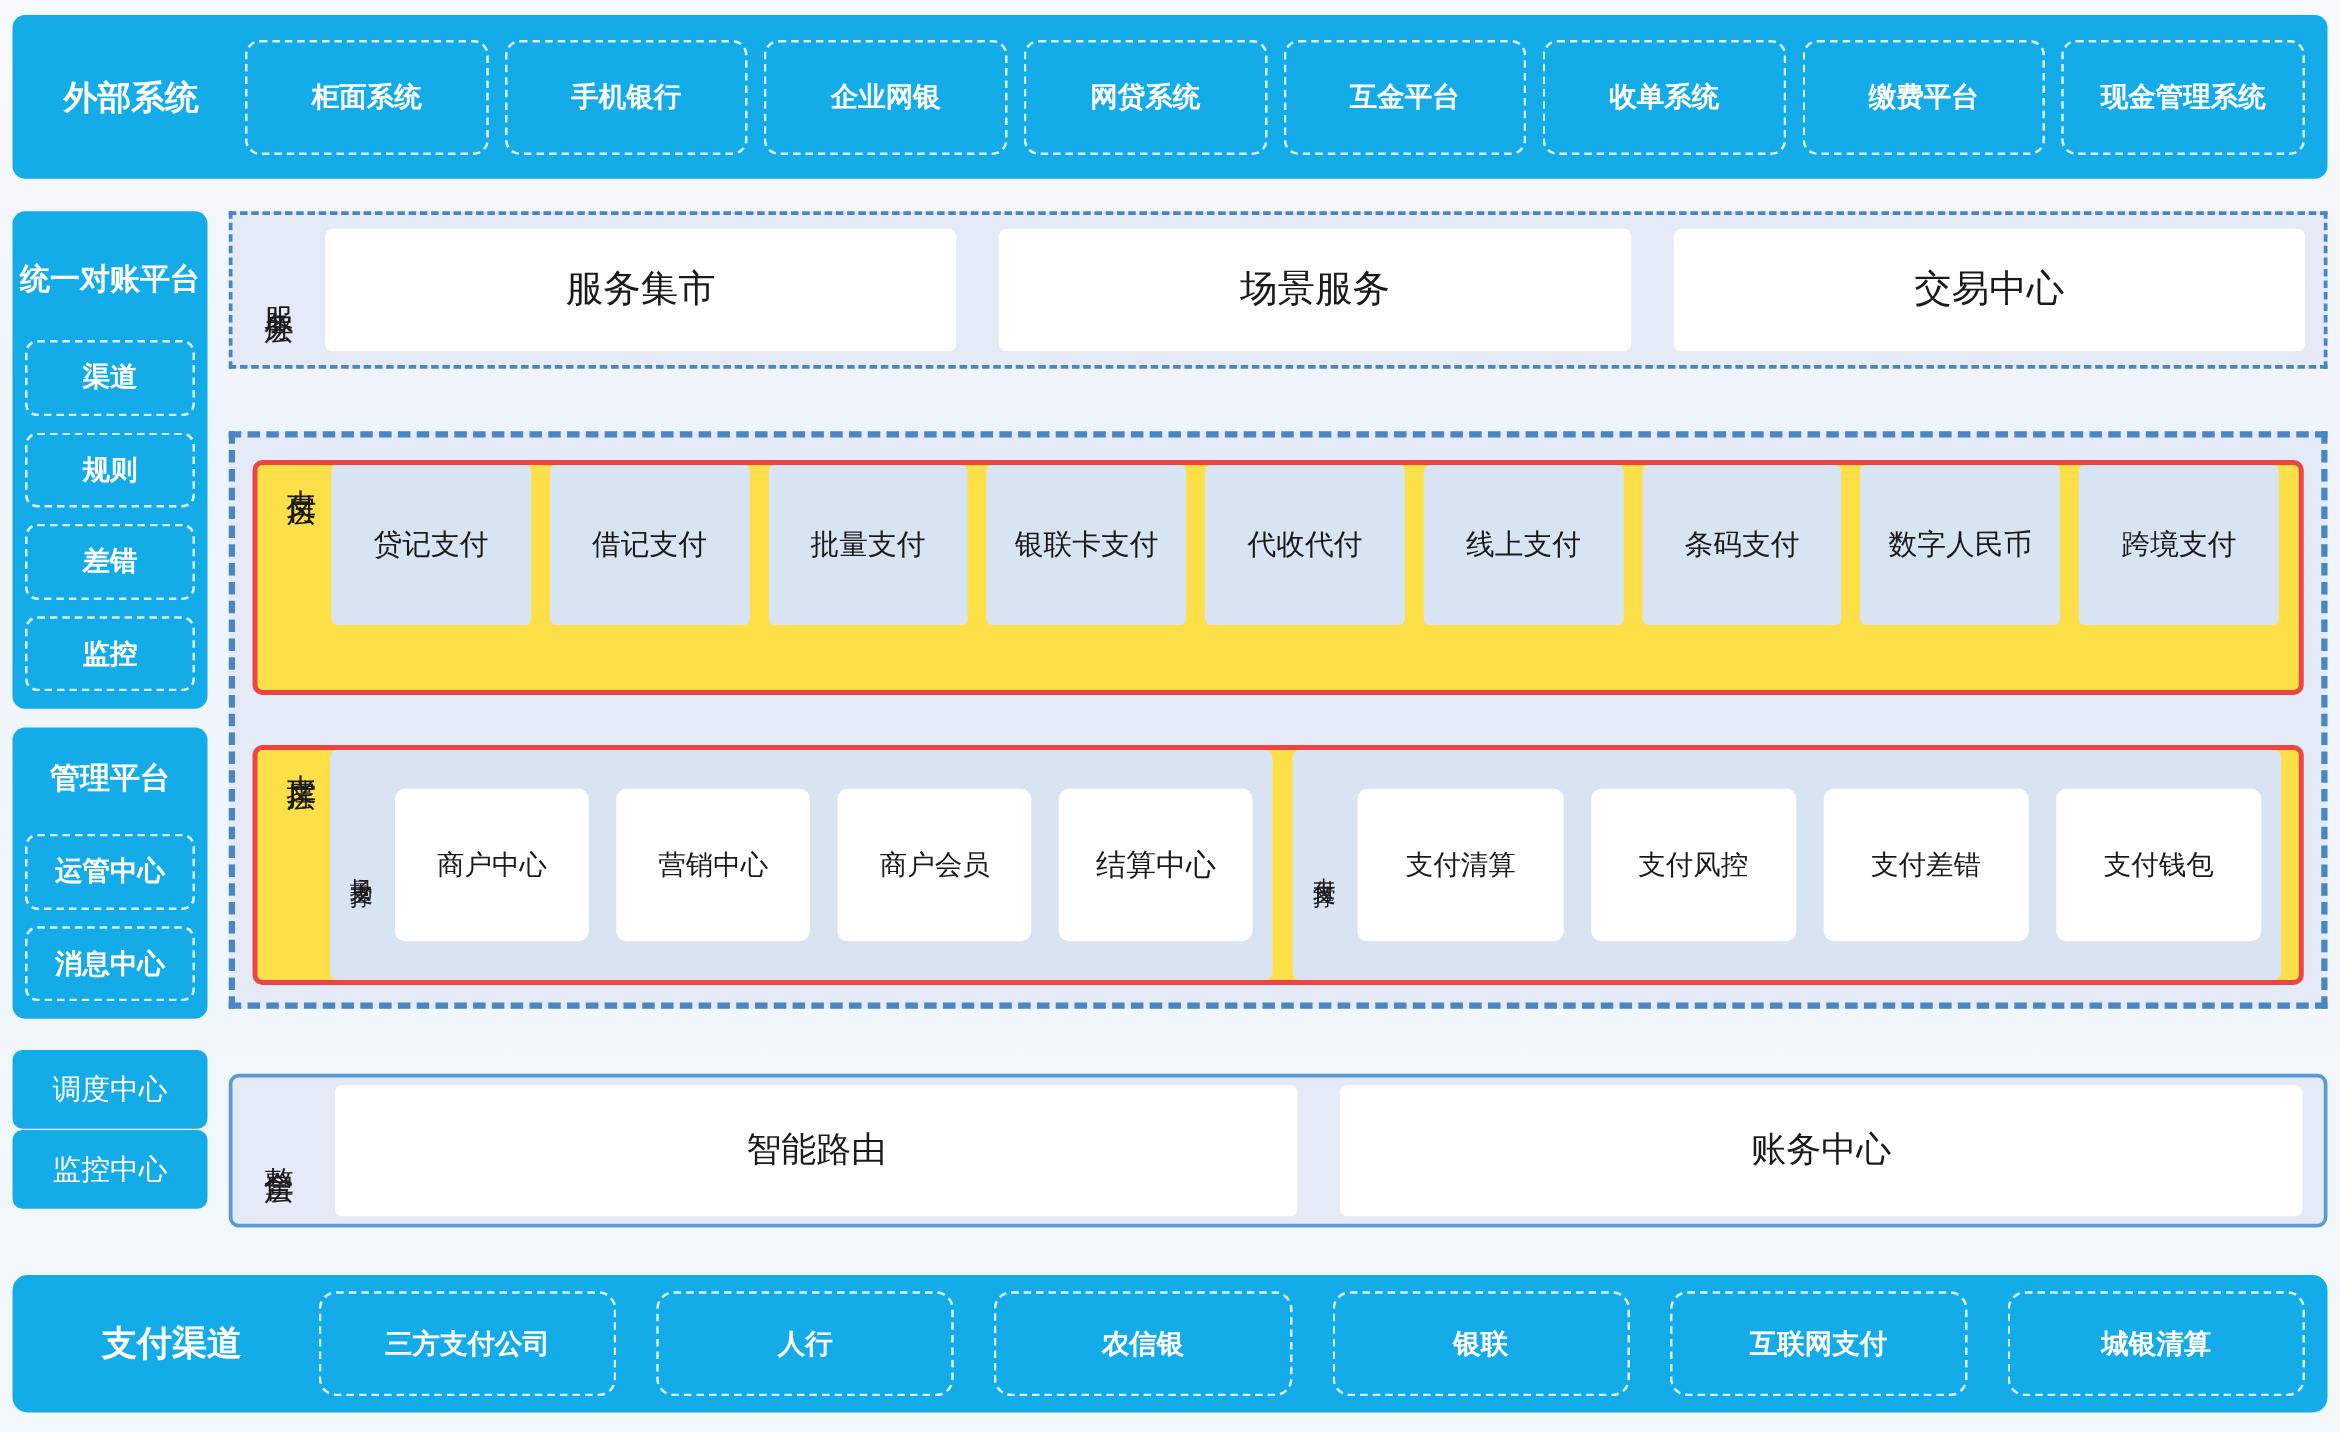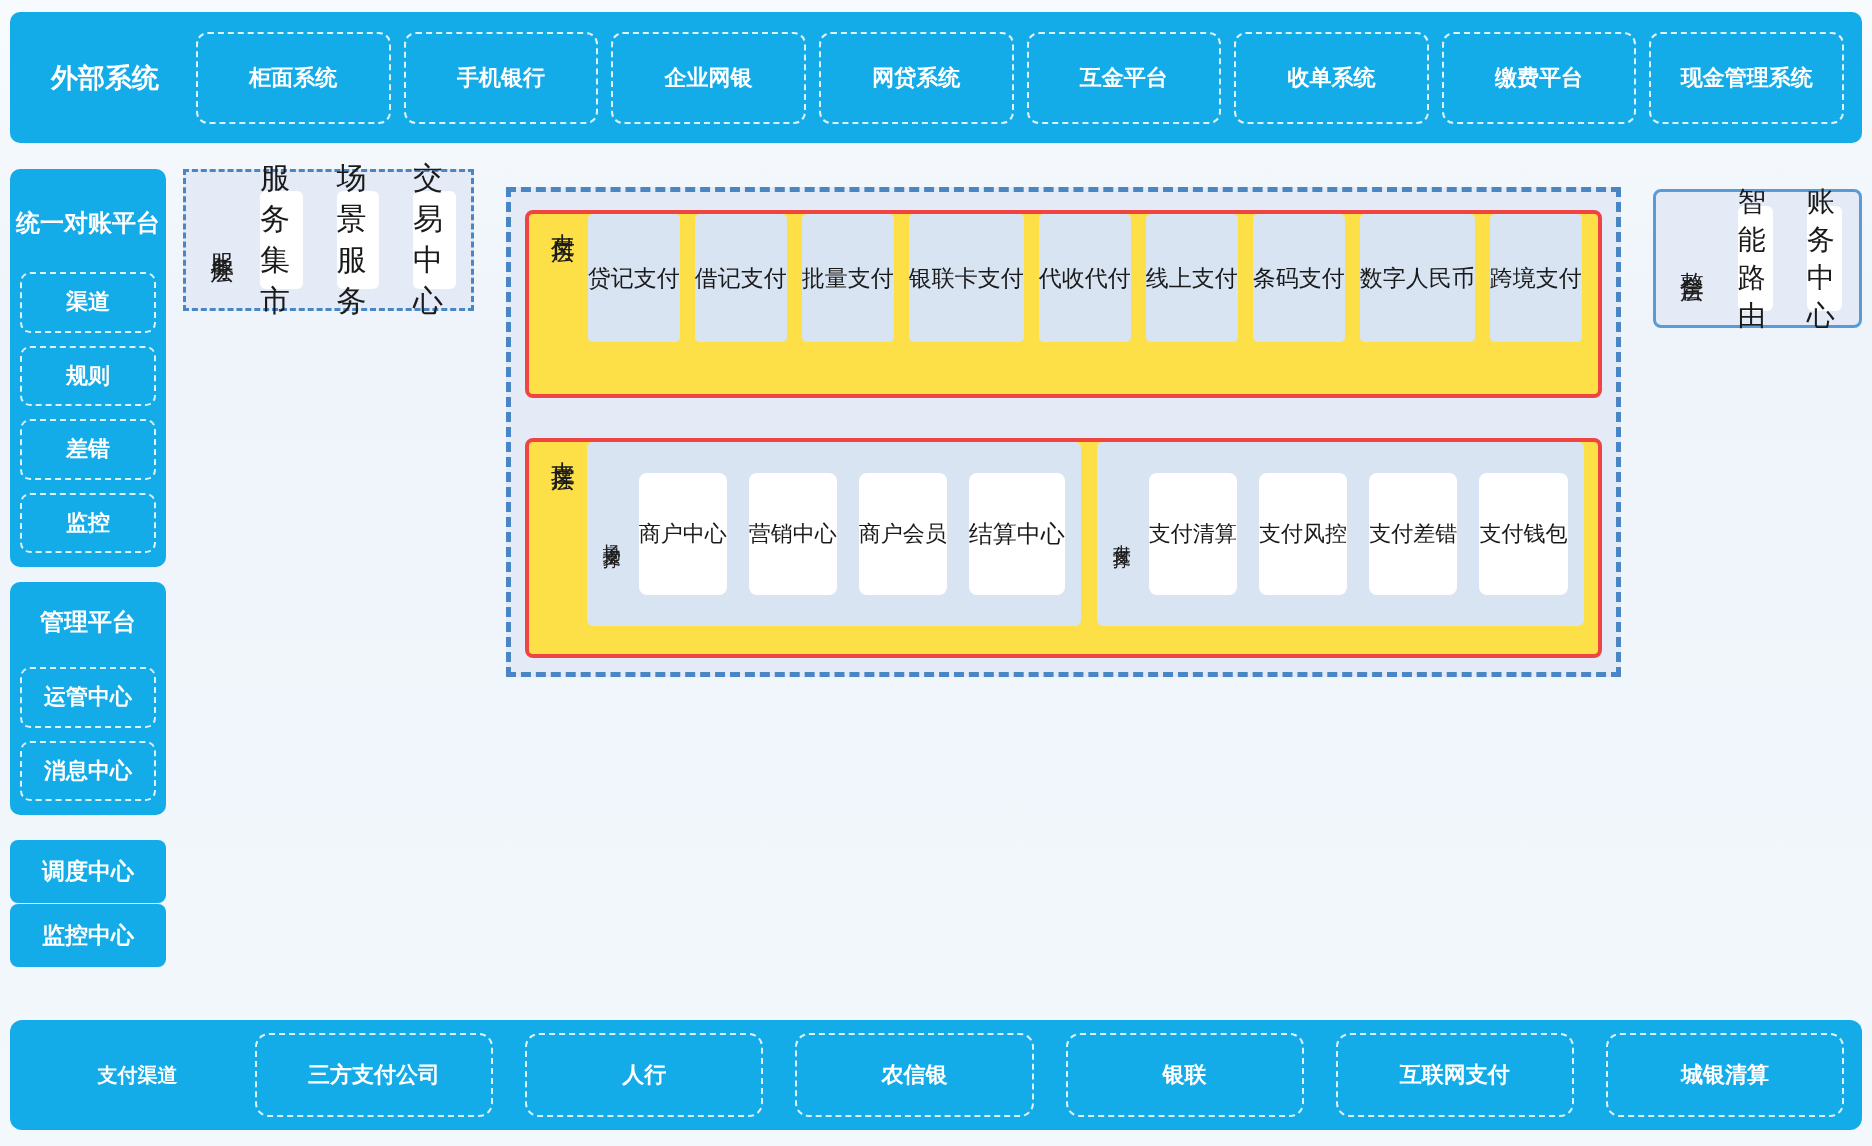--- a/index.html
+++ b/index.html
@@ -15,21 +15,21 @@
 
   
   .bar {
     background:#14ACE8; border-radius:10px; color:#fff;
     display:flex; align-items:center; padding:0 18px 0 20px;
   }
   .top-bar { height:131px; }
   .bottom-bar { height:110px; margin-top:38px; border-radius:12px; }
   .bar-title { font-weight:bold; text-align:center; white-space:nowrap; }
   .top-bar .bar-title { flex:0 0 150px; font-size:27px; }
-  .bottom-bar .bar-title { flex:0 0 215px; font-size:20px; }
+  .bottom-bar .bar-title { flex:0 0 215px; font-size:28px; }
   .bar-items { flex:1; display:flex; }
   .top-bar .bar-items { height:92px; gap:13px; margin-left:16px; }
   .bottom-bar .bar-items { height:84px; gap:32px; margin-left:10px; }
   .dash-box {
     flex:1; border:2px dashed rgba(255,255,255,.85); border-radius:12px;
     display:flex; align-items:center; justify-content:center;
     font-size:22px; font-weight:600; color:#fff; white-space:nowrap;
   }
   .bottom-bar .dash-box { border-radius:14px; }
 
@@ -47,27 +47,27 @@
   .panel-title {
     color:#fff; font-weight:bold; font-size:24px; text-align:center;
     white-space:nowrap; margin:0 -4px;
   }
   .panel-1 .panel-title { padding:38px 0 20px; }
   .panel-2 .panel-title { padding:24px 0 16px; }
   .panel .dash-box { flex:1; font-size:22px; margin-top:13px; border-radius:10px; }
   .panel .dash-box:first-of-type { margin-top:0; }
   .cyan-box {
     height:63px; background:#14ACE8; border-radius:8px; color:#fff;
-    font-size:23px; font-weight:bold;
+    font-size:23px; font-weight:normal;
     display:flex; align-items:center; justify-content:center;
   }
   .cyan-box + .cyan-box { margin-top:1px; }
 
   
-  .main-col { flex:1; display:flex; flex-direction:row;gap:32px; }
+  .main-col { flex:1; display:flex; flex-direction:column;gap:32px; }
   .vlabel {
     writing-mode:vertical-lr; text-orientation:upright;
     font-size:24px; line-height:1; letter-spacing:4px; color:#1c1c1c; flex:0 0 auto;
   }
   .white-box {
     background:#fff; border-radius:6px; color:#1a1a1a;
     display:flex; align-items:center; justify-content:center; flex:1;
   }
 
   .service-layer {

